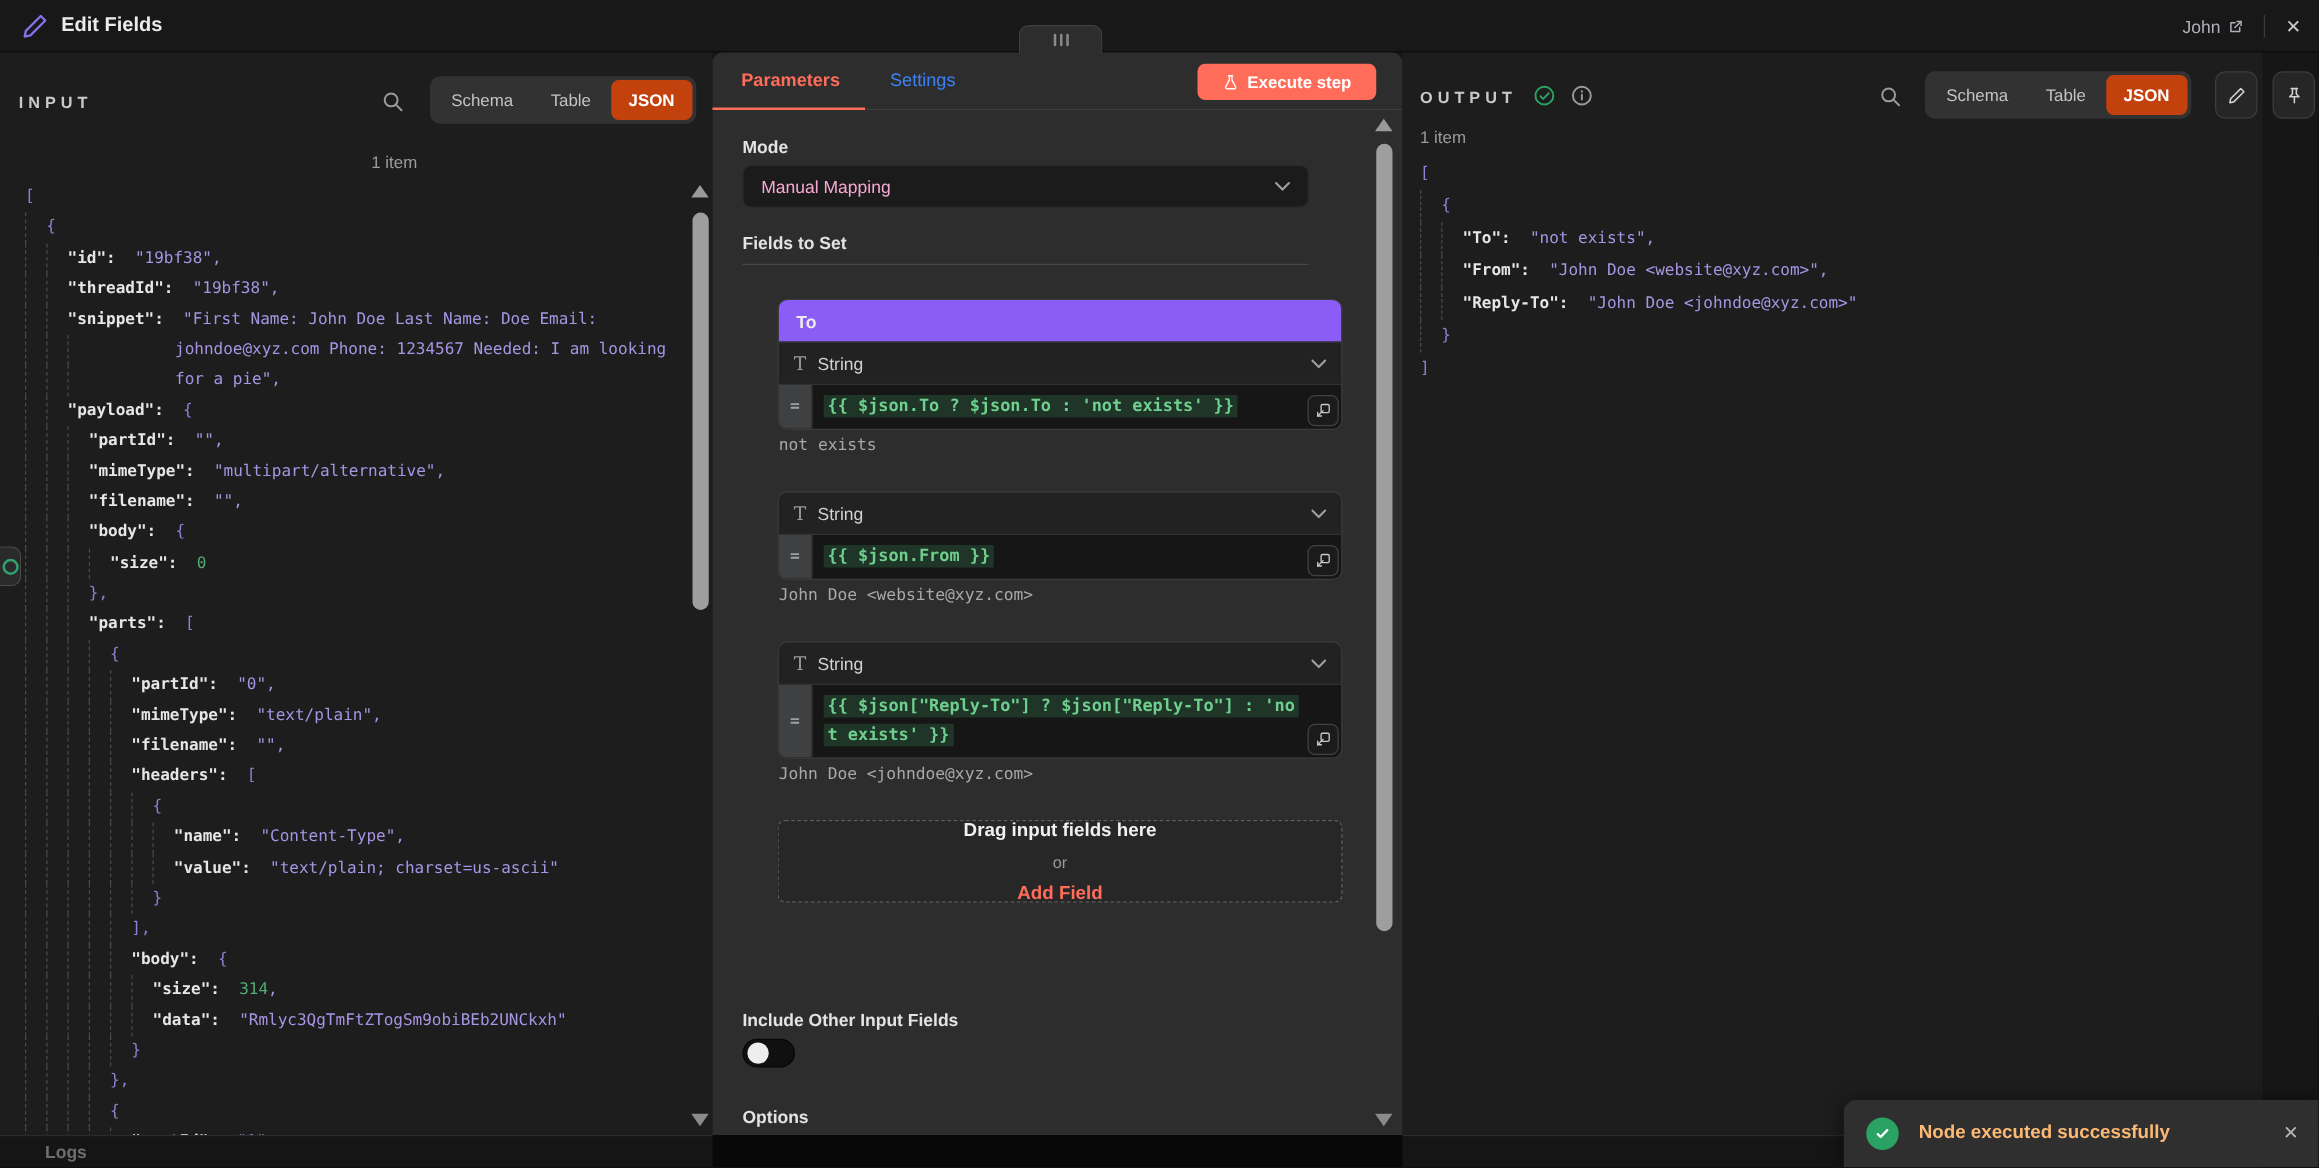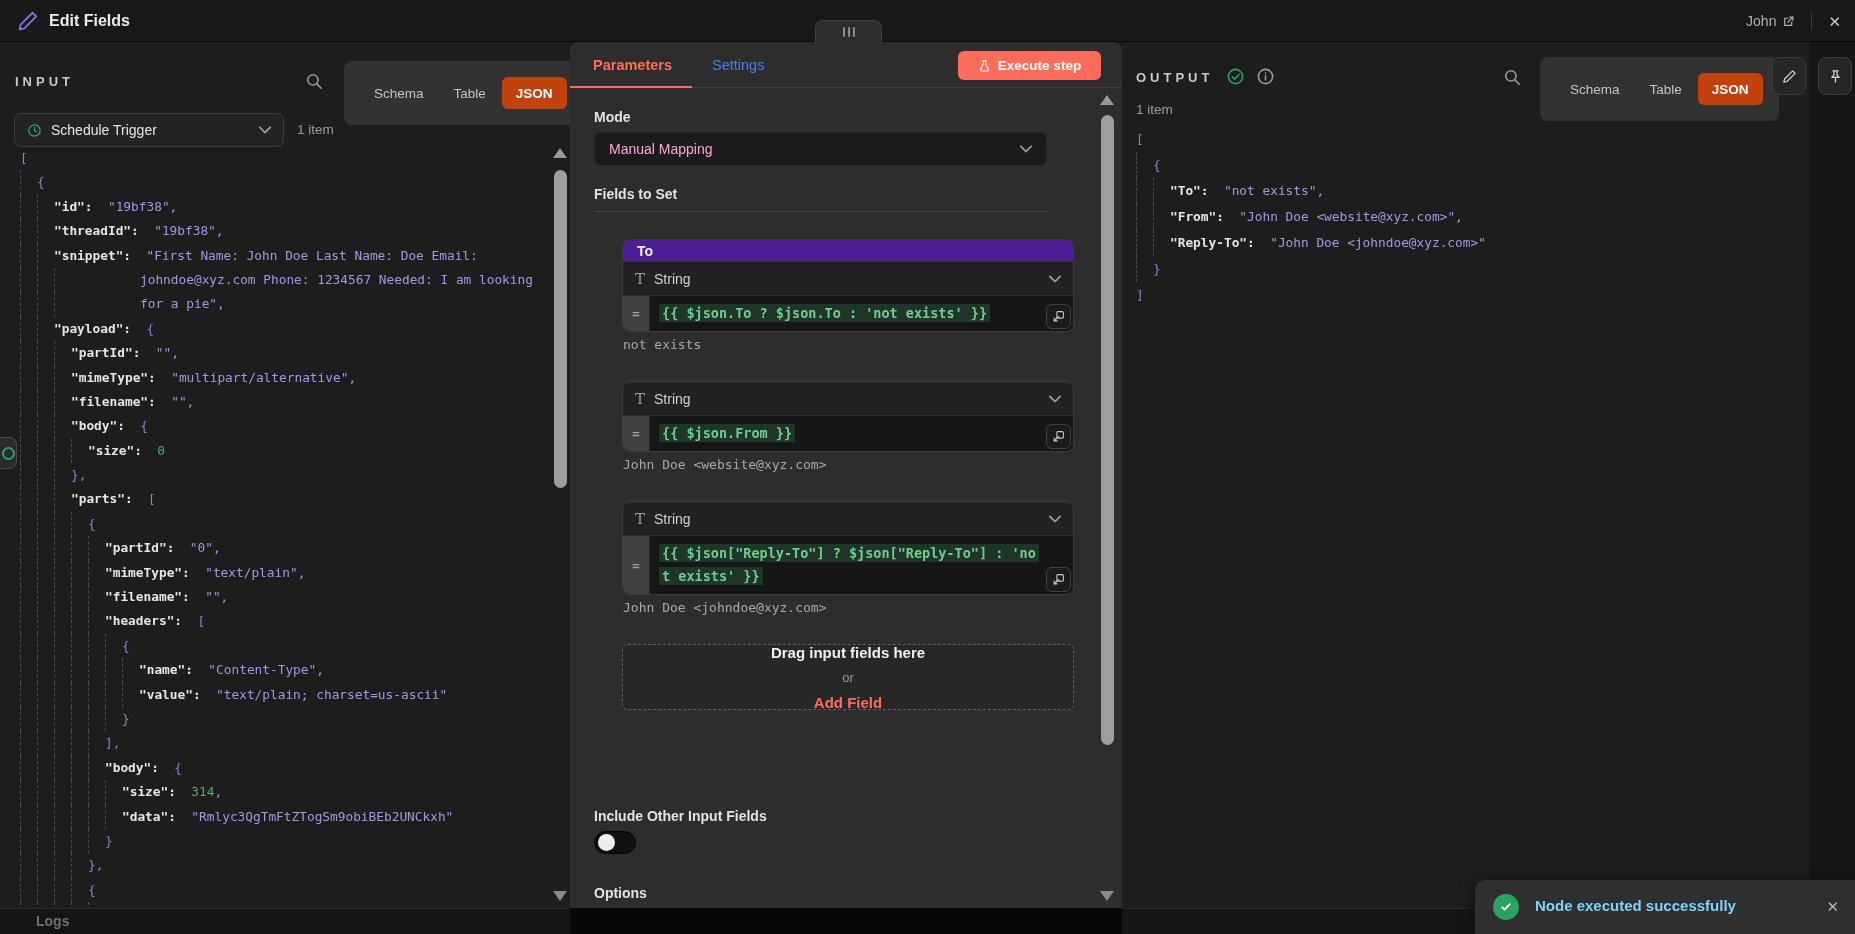--- a/index.html
+++ b/index.html
@@ -11,21 +11,21 @@
   #topbar{ position:absolute; left:0; top:0; width:1855px; height:42px;
            background:#181818; border-bottom:1px solid #0a0a0a; }
   #topbar .node-ic{ position:absolute; left:17px; top:10px; }
   #topbar .title{ position:absolute; left:49px; top:12px; font-size:16px; font-weight:700; color:#ececec; }
   .tb-right{ position:absolute; right:14px; top:0; height:42px; display:flex; align-items:center; gap:16px; }
   .docs-link{ display:flex; align-items:center; gap:6px; color:#aeb0b6; font-size:14px; cursor:pointer; }
   .tb-div{ width:1px; height:18px; background:#3a3a3a; }
   .x-btn{ color:#c9c9c9; font-size:15px; cursor:pointer; line-height:1; }
 
   
-  .seg{ display:flex; align-items:center; background:#323232; border-radius:8px; padding:16px; gap:2px; }
+  .seg{ display:flex; align-items:center; background:#323232; border-radius:8px; padding:3px; gap:2px; }
   .seg .seg-btn{ border:0; background:transparent; color:#c3c3c3; font:500 13.5px "Liberation Sans",sans-serif;
                  height:32px; padding:0 14px; border-radius:6px; cursor:pointer; }
   .seg .seg-btn.active{ background:#c2410c; color:#fff; font-weight:700; }
   .chev{ flex:none; }
   .panel-title{ font-size:13px; font-weight:700; letter-spacing:4px; color:#c9c9c9; }
   .items-count{ font-size:13.5px; color:#9c9c9c; }
   .tri{ width:0; height:0; border-left:7px solid transparent; border-right:7px solid transparent; position:absolute; }
   .tri.up{ border-bottom:10px solid #9a9a9a; }
   .tri.down{ border-top:10px solid #8a8a8a; }
   .thumb{ position:absolute; width:13px; background:#9e9e9e; border-radius:7px; }
@@ -83,21 +83,21 @@
   .flabel{ position:absolute; left:24px; font-size:14px; font-weight:600; color:#e3e3e3; }
   .dk-select{ position:absolute; left:24px; top:90px; width:453px; height:34px; background:#1b1b1b;
               border:1px solid #262626; border-radius:7px; display:flex; align-items:center;
               padding:0 14px; cursor:pointer; }
   .dk-select .lbl{ font-size:14px; color:#f9a8d4; }
   .dk-select .chev{ margin-left:auto; }
   .hdiv{ position:absolute; left:24px; top:169px; width:453px; height:1px; background:#454545; }
   #fields-flow{ position:absolute; left:52px; top:197px; width:452px; }
 
   .field-card{ border:1px solid #3b3b3b; border-radius:8px; overflow:hidden; }
-  .fc-head{ height:22px; background:#4c1d95; border-bottom:1px solid #313131; display:flex; align-items:center; padding:0 14px; }
+  .fc-head{ height:34px; background:#8b5cf6; border-bottom:1px solid #313131; display:flex; align-items:center; padding:0 14px; }
   .fc-head .fname{ font-size:14px; font-weight:700; color:#ececec; }
   .fc-type{ height:34px; background:#222; border-bottom:1px solid #313131; display:flex; align-items:center; padding:0 12px; gap:9px; cursor:pointer; }
   .fc-type .t-ic{ font-family:"DejaVu Serif",serif; font-size:15px; color:#9a9a9a; }
   .fc-type .ftype{ font-size:14px; color:#d2d2d2; }
   .fc-type .chev{ margin-left:auto; }
   .fc-expr{ position:relative; display:flex; background:#161616; }
   .fc-expr .eq{ flex:none; width:27px; background:#3f4042; border-right:1px solid #2a2a2a; color:#9aa0a3;
                 display:flex; align-items:center; justify-content:center; font:700 13px "DejaVu Sans Mono",monospace; }
   .expr-lines{ padding:6px 32px 6px 9px; font:700 13.5px/23px "DejaVu Sans Mono",monospace; }
   .expr-lines .hl{ background:#1e3527; color:#6fcf8f; padding:1px 3px; }
@@ -128,21 +128,21 @@
   .icon-btn{ position:absolute; top:15px; width:34px; height:38px; border:1px solid #3d3d3d; border-radius:8px;
              background:#262626; display:flex; align-items:center; justify-content:center; cursor:pointer; }
   #output-panel .items-count{ position:absolute; left:14px; top:60px; }
   #output-code{ left:0; top:84px; width:720px; height:500px; }
 
   
   #toast{ position:absolute; left:1475px; top:880px; width:380px; height:54px; background:#2f2f2f;
           border-radius:10px 0 0 0; box-shadow:0 2px 16px rgba(0,0,0,.55); z-index:10; }
   #toast .ok{ position:absolute; left:18px; top:14px; width:26px; height:26px; background:#2aa263; border-radius:50%;
               display:flex; align-items:center; justify-content:center; }
-  #toast .msg{ position:absolute; left:60px; top:17px; font-size:15px; font-weight:700; color:#7dd3fc;text-align:center; }
+  #toast .msg{ position:absolute; left:60px; top:17px; font-size:15px; font-weight:700; color:#fdba74;text-align:center; }
   #toast .x-btn{ position:absolute; right:16px; top:19px; color:#b5b5b5; }
 </style>
 </head>
 <body>
 
 <div id="app">
 
   <header id="topbar">
     <span class="node-ic">
       <svg width="22" height="22" viewBox="0 0 24 24" fill="none" stroke="#8273e8" stroke-width="2" stroke-linecap="round" stroke-linejoin="round">
@@ -177,30 +177,20 @@
           <circle cx="10" cy="10" r="6.5"></circle>
           <path d="M15 15l5.5 5.5"></path>
         </svg>
     </span>
     <div class="seg">
       <button class="seg-btn">Schema</button>
       <button class="seg-btn">Table</button>
       <button class="seg-btn active">JSON</button>
     </div>
 
-    <div class="src-select">
-      <svg width="15" height="15" viewBox="0 0 24 24" fill="none" stroke="#2fa36e" stroke-width="2" stroke-linecap="round">
-          <circle cx="12" cy="12" r="9"></circle>
-          <path d="M12 7v5l3 2"></path>
-        </svg>
-      <span class="lbl">Schedule Trigger</span>
-      <svg class="chev" width="12" height="8" viewBox="0 0 14 9" fill="none" stroke="#9f9f9f" stroke-width="2" stroke-linecap="round">
-          <path d="M1 1.5l6 6 6-6"></path>
-        </svg>
-    </div>
     <span class="items-count">1 item</span>
 
     <div id="input-code" class="code code-in">
         <div class="cl" style="padding-left: 20px;"><span class="punct">[</span></div>
         <div class="cl" style="padding-left: 37px;"><span class="guide" style="left: 20px;"></span><span class="punct">{</span></div>
         <div class="cl" style="padding-left: 54px;"><span class="guide" style="left: 20px;"></span><span class="guide" style="left: 37px;"></span><span class="k">"id"</span><span class="k">:  </span><span class="str">"19bf38"</span><span class="str">,</span></div>
         <div class="cl" style="padding-left: 54px;"><span class="guide" style="left: 20px;"></span><span class="guide" style="left: 37px;"></span><span class="k">"threadId"</span><span class="k">:  </span><span class="str">"19bf38"</span><span class="str">,</span></div>
         <div class="cl" style="padding-left: 54px;"><span class="guide" style="left: 20px;"></span><span class="guide" style="left: 37px;"></span><span class="k">"snippet"</span><span class="k">:  </span><span class="str">"First Name: John Doe Last Name: Doe Email:</span></div>
         <div class="cl" style="padding-left: 140px;"><span class="guide" style="left: 20px;"></span><span class="guide" style="left: 37px;"></span><span class="guide" style="left: 54px;"></span><span class="str">johndoe@xyz.com Phone: 1234567 Needed: I am looking</span></div>
         <div class="cl" style="padding-left: 140px;"><span class="guide" style="left: 20px;"></span><span class="guide" style="left: 37px;"></span><span class="guide" style="left: 54px;"></span><span class="str">for a pie",</span></div>

